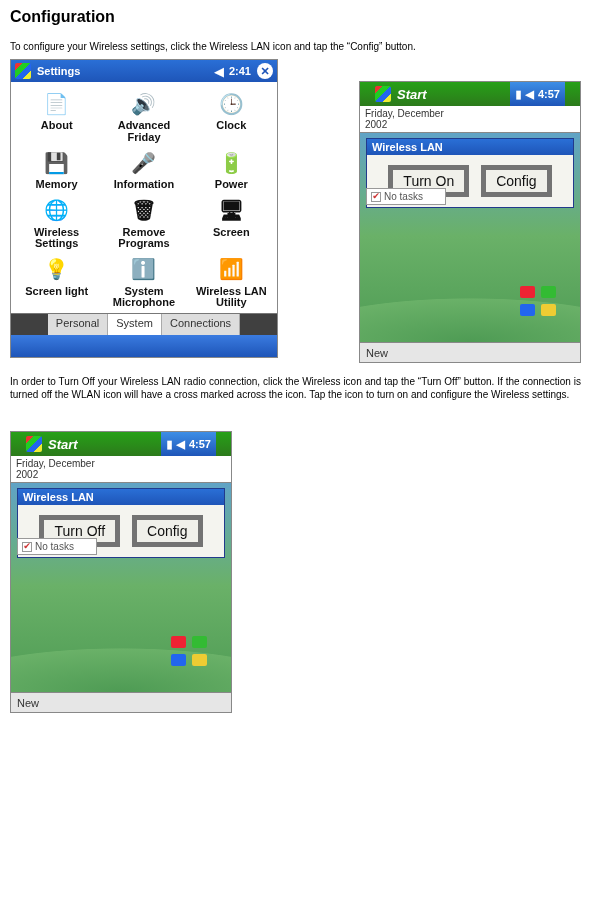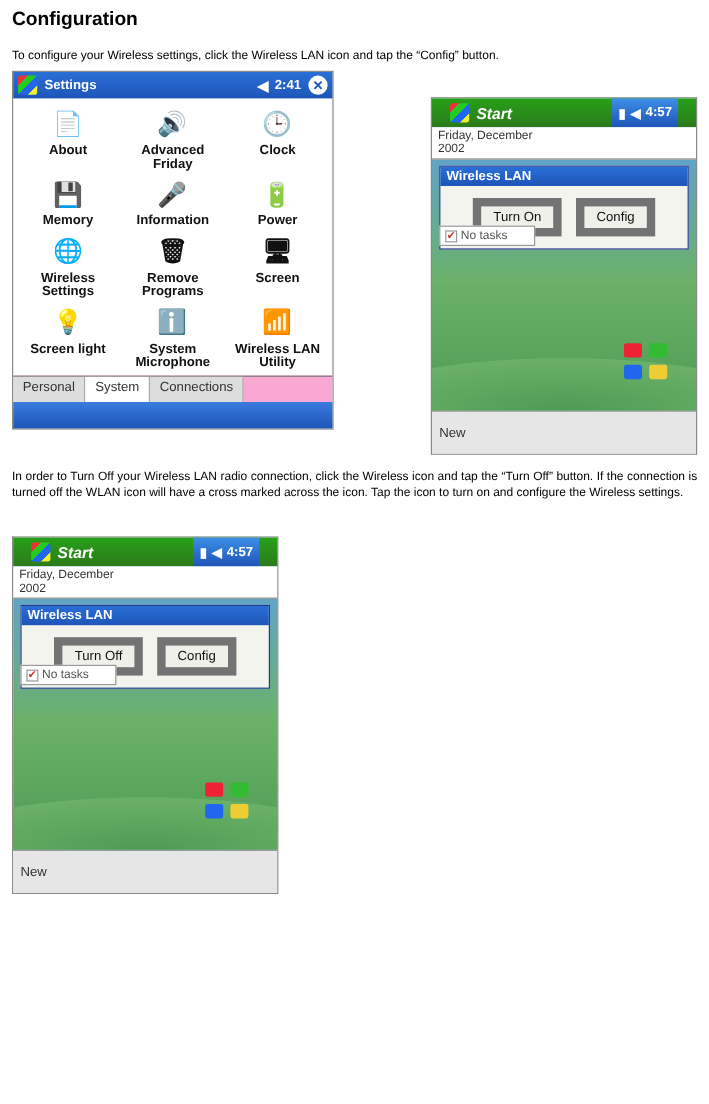--- a/index.html
+++ b/index.html
@@ -91,23 +91,24 @@
   }
   .cell .ico {
     width: 34px;height:28px;
     margin-bottom: 2px;
     display:flex;align-items:center;justify-content:center;
     font-size: 20px;
   }
   .tabbar {
     display: flex;
     border-top: 1px solid #777;
-    background: #f9a8d4;
+    background: #404040;
     height: 22px;
     font-size: 11px;
+    justify-content: center;
   }
   .tab {
     padding: 3px 8px;
     border-right: 1px solid #aaa;
     background: #ddd;
     color: #333;
   }
   .tab.active {
     background: #fff;
     font-weight: 400;
@@ -170,24 +171,24 @@
     font-weight:bold;
     padding:2px 5px;
   }
   .wlan-popup .btns {
     display:flex;
     gap:12px;
     justify-content:center;
     padding:10px 8px;
   }
   .winbtn {
-    border:7px solid #737373;
+    border:5px solid #737373;
     background:#f0f0ea;
     padding:3px 10px;
-    font-size:11px;
+    font-size:14px;
     color:#111;
     min-width:62px;
     text-align:right;
   }
   .tasks {
     position:absolute;
     top:82px;left:6px;
     background:#fff;
     border:1px solid #999;
     padding:2px 22px 2px 4px;
@@ -206,21 +207,21 @@
   .winlogo {
     position:absolute;right:24px;bottom:26px;width:36px;height:30px;
   }
   .winlogo span{position:absolute;width:15px;height:12px;border-radius:2px;}
   .winlogo .r{background:#e23;top:0;left:0;}
   .winlogo .g{background:#3b3;top:0;right:0;}
   .winlogo .b{background:#26e;bottom:0;left:0;}
   .winlogo .y{background:#ec3;bottom:0;right:0;}
   .newbar {
     background:#e6e6e6;border-top:1px solid #888;
-    font-size:11px;color:#333;height:36px;
+    font-size:11px;color:#333;height:20px;
     display:flex;align-items:center;padding:0 6px;
   }
   
   .right-col { padding-top: 22px; }
 </style>
 </head>
 <body>
 
 <h1>Configuration</h1>
 

